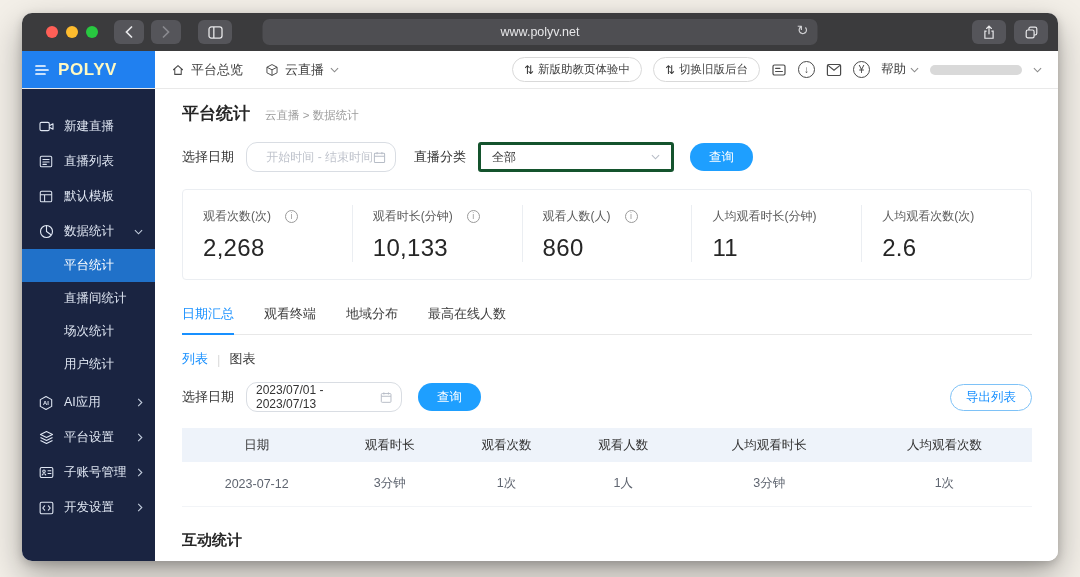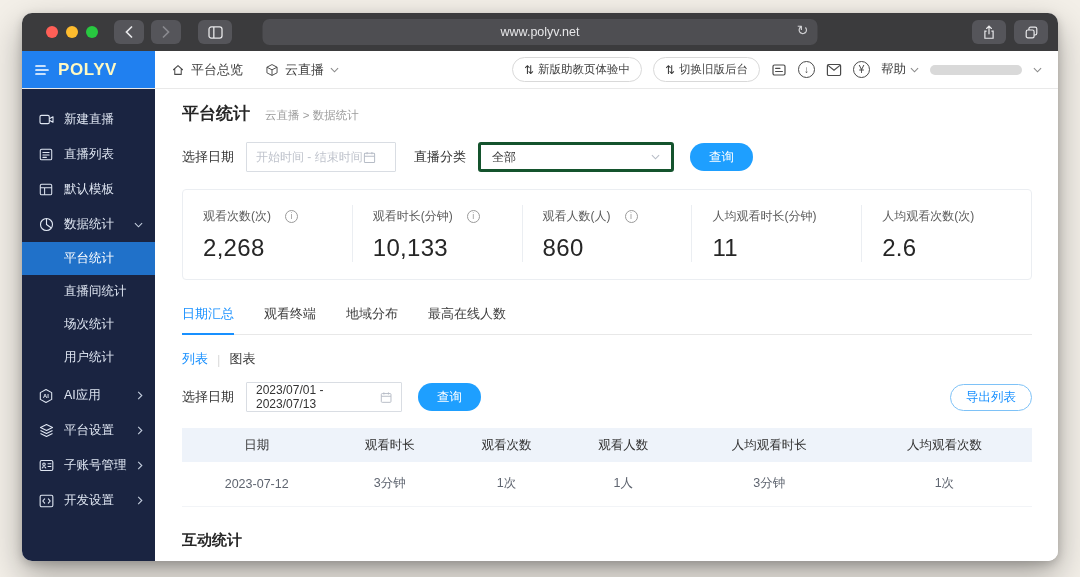--- a/index.html
+++ b/index.html
@@ -40,37 +40,37 @@
   .pill .sort-glyph { font-size:12px; color:#333; }
   .hicon { color:#4a4a4a; display:flex; align-items:center; }
   .circle-icon { width:17px; height:17px; border:1.2px solid #4a4a4a; border-radius:50%;
     display:flex; align-items:center; justify-content:center; font-size:10px; color:#4a4a4a; }
   .help { font-size:12.5px; color:#3c3c3c; display:flex; align-items:center; gap:4px; }
   .account-bar { width:92px; height:10px; background:#d9d9d9; border-radius:5px; }
   .chev { color:#8a8a8a; display:flex; }
 
   
   .app-body { flex:1; display:flex; min-height:0; }
-  .sidebar { width:133px; flex:none; background:#1a2441; color:#dfe6f2; font-size:12.5px; padding-top:13px; }
+  .sidebar { width:133px; flex:none; background:#1a2441; color:#dfe6f2; font-size:12.5px; padding-top:20px; }
   .side-item { height:35px; display:flex; align-items:center; padding:0 12px 0 16px; gap:10px; cursor:pointer; }
   .side-item .arrow { margin-left:auto; display:flex; color:#c4cede; }
   .sub-item { height:33px; display:flex; align-items:center; padding-left:42px; cursor:pointer; }
   .sub-item.active { background:#2071c9; color:#fff; }
   .side-icon { width:16px; display:flex; justify-content:center; flex:none; }
 
   .main { flex:1; background:#fff; padding:13px 26px 0 27px; min-width:0; position:relative; }
 
   .title-row { display:flex; align-items:baseline; gap:15px; margin-bottom:17px; }
   .page-title { font-size:17px; font-weight:700; color:#262626; }
   .breadcrumb { font-size:11.5px; color:#9b9b9b; }
 
   .filter-row { display:flex; align-items:center; gap:12px; }
   .f-label { font-size:13px; color:#333; }
-  .input-box { width:150px; height:30px; border:1px solid #d9dde3; border-radius:1px; display:flex;
-    align-items:center; justify-content:flex-start; padding:0 9px; font-size:12px; background:#fff; }
+  .input-box { width:150px; height:30px; border:1px solid #d9dde3; border-radius:11px; display:flex;
+    align-items:center; justify-content:flex-end; padding:0 9px; font-size:12px; background:#fff; }
   .input-box .ph { color:#bfc3cc; }
   .input-box .val { color:#333; }
   .select-box { width:196px; height:30px; border:3px solid #14532d; border-radius:3px; display:flex;
     align-items:center; justify-content:space-between; padding:0 11px; font-size:12px; color:#333; background:#fff; }
   .btn-primary { height:28px; padding:0 19px; background:#1e9fff; color:#fff; border:none; border-radius:14px;
     font-size:12.5px; display:flex; align-items:center; cursor:pointer; font-family:inherit; }
   .btn-outline { height:27px; padding:0 15px; background:#fff; color:#1890ff; border:1px solid #7ec2f7;
     border-radius:14px; font-size:12.5px; display:flex; align-items:center; cursor:pointer; font-family:inherit; }
 
   .stats-panel { margin-top:17px; border:1px solid #ebeef2; border-radius:4px; display:flex; padding:15px 0 17px; }

